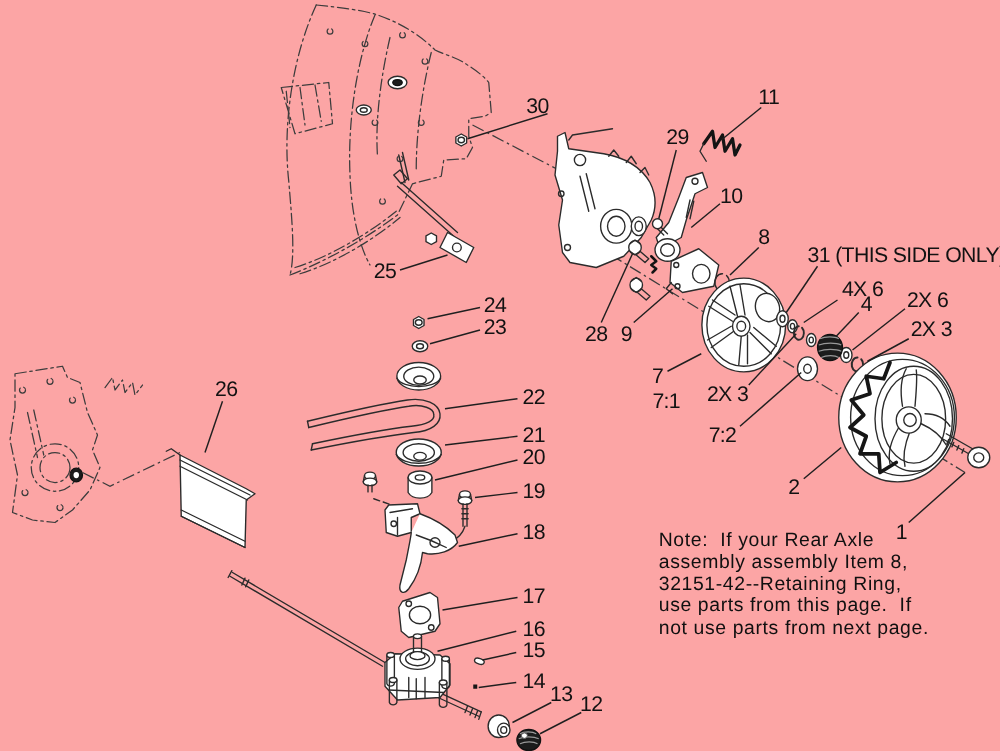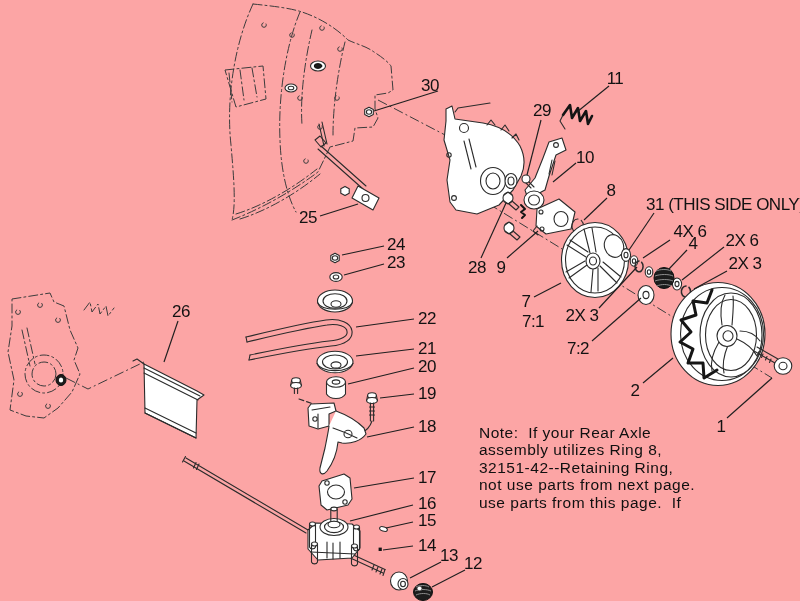--- a/index.html
+++ b/index.html
@@ -17,21 +17,21 @@
   .axis{ fill:none; stroke:#3c3c3c; stroke-width:1; stroke-dasharray:10 3 2 3; }
   .callout {
     font-family:"Liberation Sans", sans-serif; font-size:17px;
     letter-spacing:-0.5px; fill:#121212;
   }
   .leader { stroke:#1f1f1f; stroke-width:1.15; }
   .note {
     position:absolute; left:479px; top:424px; color:#101010;
     font-size:15.5px; line-height:17.4px; letter-spacing:0.5px;
   }
-  .note span { display:block; white-space:pre; }
+  .note span { display:block; white-space:pre;margin-left:48px; }
 </style>
 </head>
 <body>
 
 <div class="stage">
 <svg width="800" height="601" viewBox="0 0 800 601">
 
   <g class="ph">
     <path d="M253,4 C234,45 226,100 231,145 C234,180 236,205 232,220"></path>
     <path d="M300,12 C286,45 278,95 280,140 C281,170 287,196 296,212"></path>
@@ -367,18 +367,18 @@
         <text x="396" y="244" class="callout" text-anchor="middle" dominant-baseline="central">24</text>
         <line x1="320" y1="216" x2="358" y2="204" class="leader"></line>
         <text x="308" y="217" class="callout" text-anchor="middle" dominant-baseline="central">25</text>
         <line x1="178" y1="321" x2="164" y2="362" class="leader"></line>
         <text x="181" y="311" class="callout" text-anchor="middle" dominant-baseline="central">26</text>
       </g>
 </svg>
 
 <div class="note">
   <span>Note:  If your Rear Axle</span>
-  <span>assembly utilizes Ring 8,</span>
+  <span>assembly assembly Item 8,</span>
   <span>32151-42--Retaining Ring,</span>
+  <span>use parts from this page.  If</span>
   <span>not use parts from next page.</span>
-  <span>use parts from this page.  If</span>
 </div>
 </div>
 
 </body></html>

